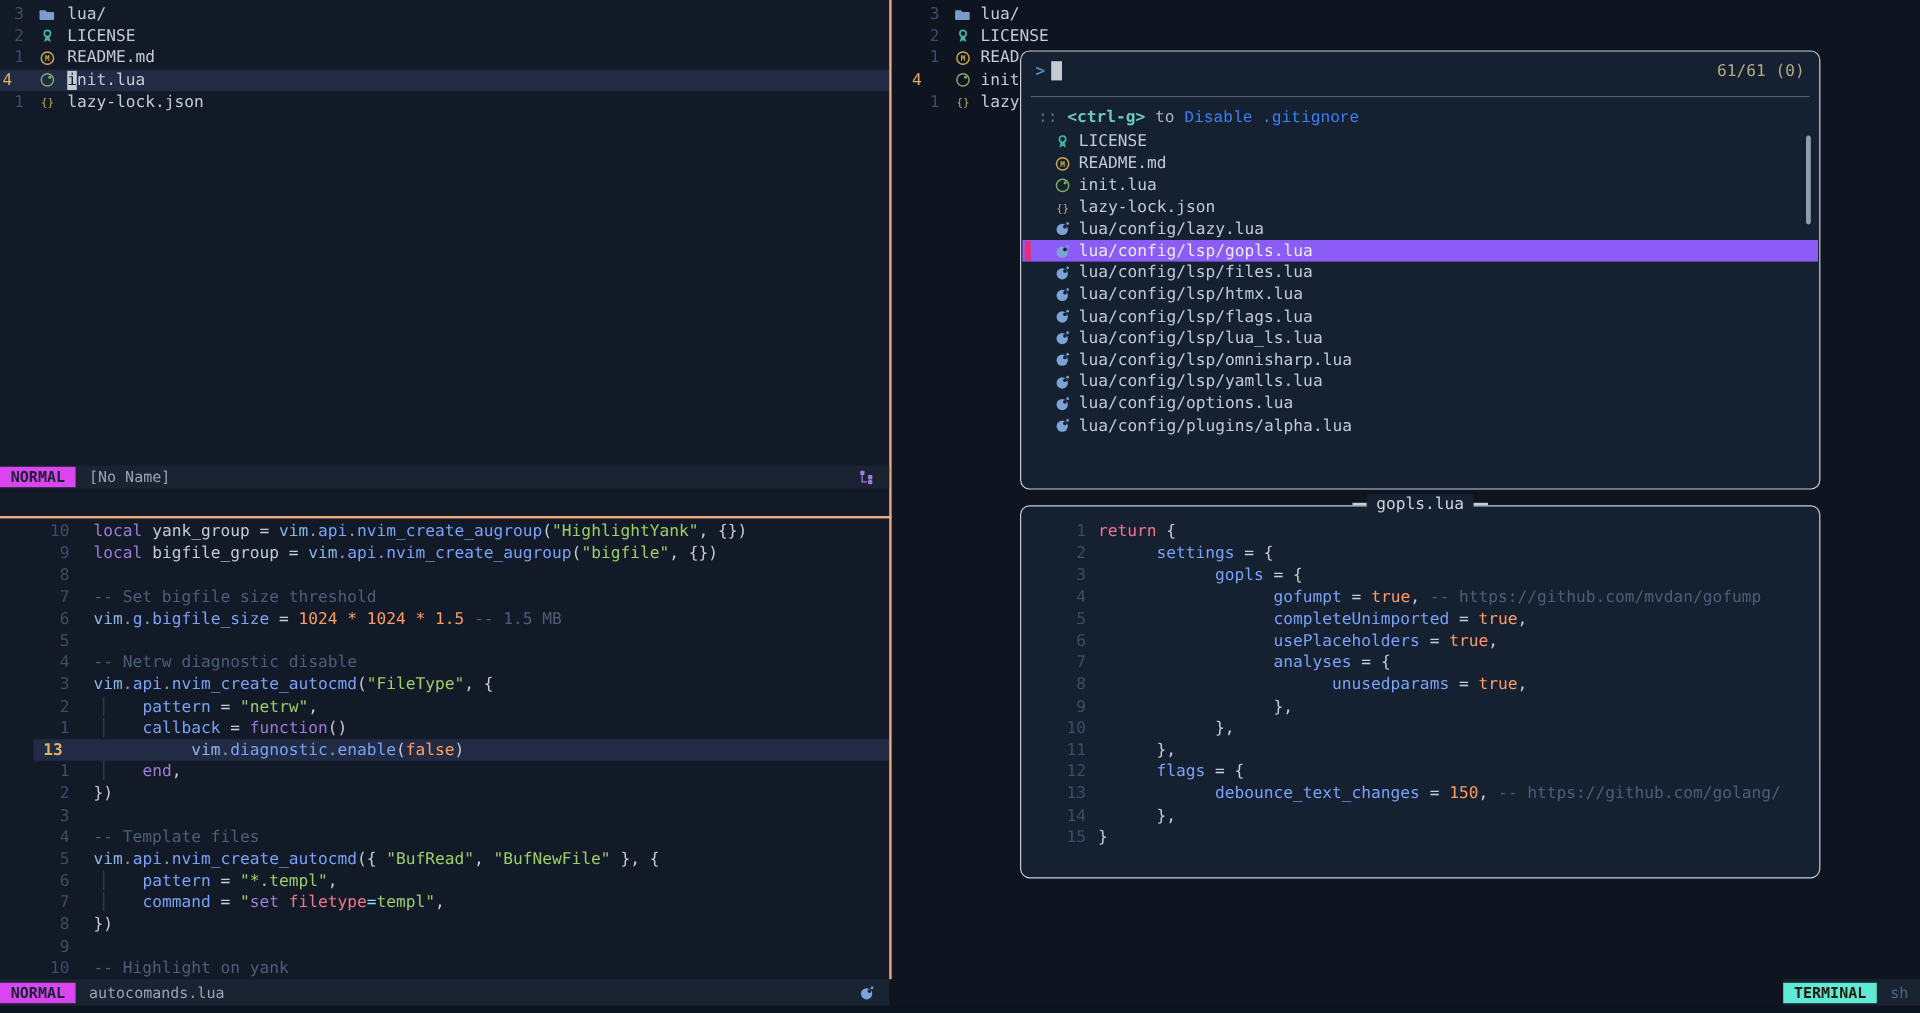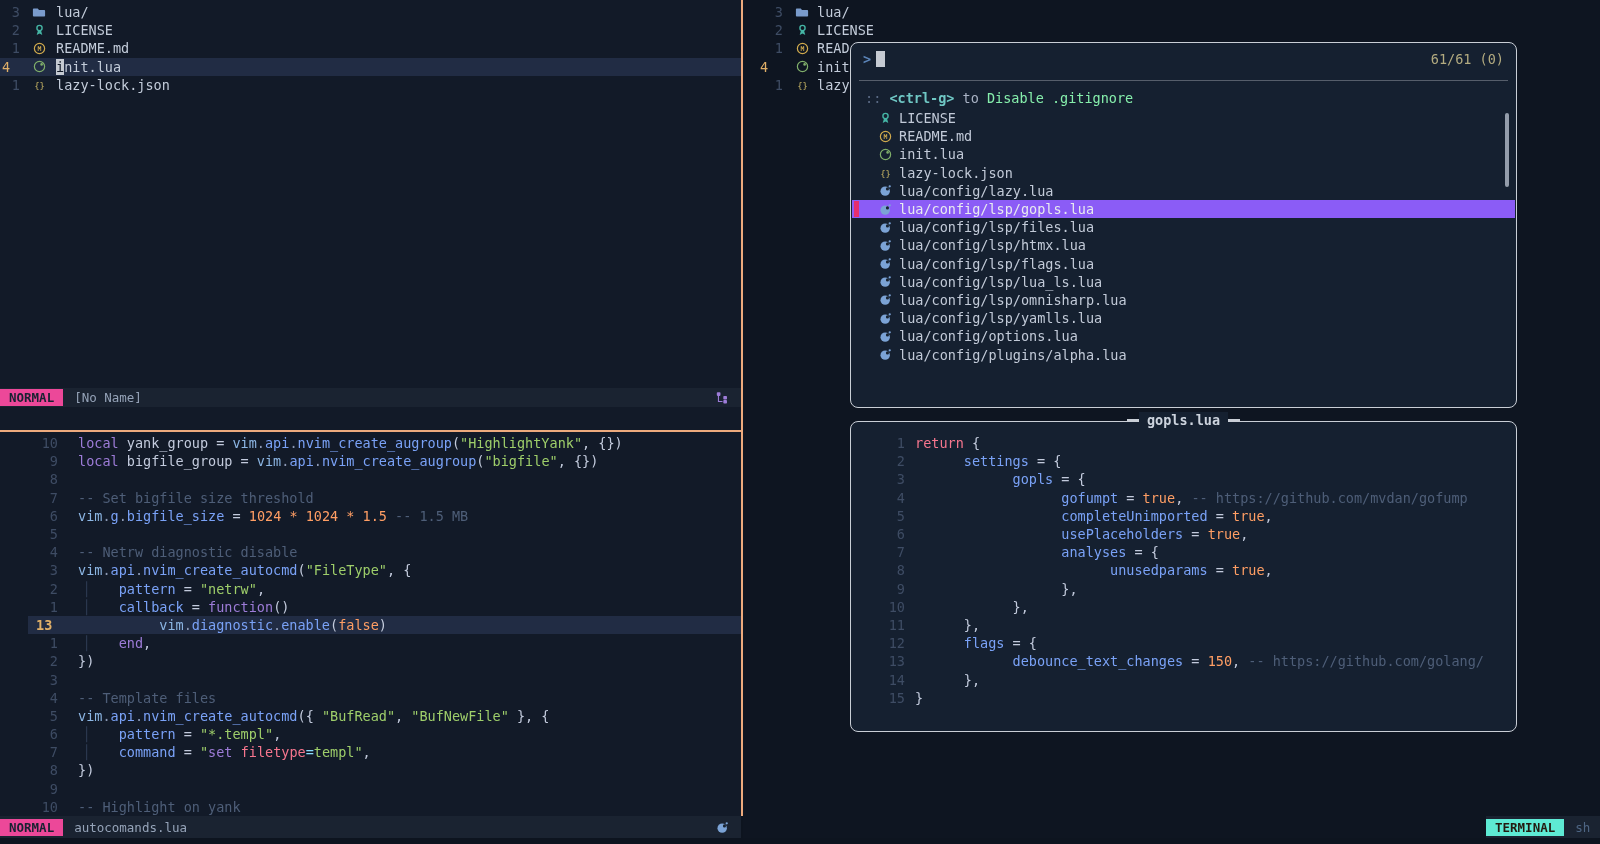--- a/index.html
+++ b/index.html
@@ -44,28 +44,28 @@
   .tk-num{color:#ff9e64;}
   .tk-cmt{color:#4e5e78;}
   .tk-pu{color:#8c99b5;}
   .tk-var{color:#c3cbdd;}
   .tk-pk{color:#f7768e;}
   .tk-cy{color:#89ddff;}
   .tk-gd{color:#2f3d55;}
   .tk-dim{color:#5a6a85;}
   .tk-key{color:#6fc7c4;font-weight:bold;}
   .tk-plain{color:#aab3c5;}
-  .tk-warn{color:#86efac;}
+  .tk-warn{color:#3b82f6;font-family:Liberation Mono, monospace;}
   
   .statusline{position:absolute;display:flex;align-items:center;background:#1a2331;font-size:12.5px;z-index:4;}
   .sl1{left:0;top:388px;width:741px;height:19px;}
   .sl2{left:0;top:816px;width:741px;height:22px;}
   .sl3{left:743px;top:816px;width:857px;height:22px;}
   .chip{padding:1px 9px;font-weight:bold;color:#182232;flex:none;}
-  .chip.blue{background:#ec4899;}
+  .chip.blue{background:#d946ef;}
   .chip.orange{background:#5eead4;color:#241a10;}
   .slfile{margin-left:11px;color:#95a3b8;}
   .sl3 .slfile{color:#4e6684;}
   .sl-icon{margin-left:auto;margin-right:12px;display:flex;align-items:center;}
   
   .float{position:absolute;background:#152030;border:1.5px solid #c9ced6;border-radius:8px;z-index:10;}
   .picker{left:850px;top:42px;width:667px;height:366px;}
   .preview{left:850px;top:421px;width:667px;height:311px;}
   .prompt-row{position:absolute;left:0;right:0;top:5px;height:22px;display:flex;align-items:center;padding:0 12px;}
   .prompt-char{color:#5b84b8;font-weight:bold;}
@@ -74,21 +74,21 @@
   .fsep{position:absolute;left:8px;right:8px;top:37px;height:1px;background:#565e6b;}
   .fzf-header{position:absolute;left:14px;right:8px;top:47px;height:18px;white-space:pre;}
   .fzf-items{position:absolute;left:1px;right:1px;top:66px;}
   .pi{height:18.2px;display:flex;align-items:center;padding-left:26px;position:relative;}
   .pi .ficon{width:15px;height:16px;margin-right:6px;flex:none;display:flex;align-items:center;justify-content:center;}
   .pi .pname{white-space:pre;color:#c2cad8;}
   .pi.sel{background:#8b5cf6;}
   .pi.sel .pname{color:#e8ebef;}
   .pi.sel::before{content:'';position:absolute;left:2px;top:1px;bottom:1px;width:5px;background:#e62e6e;}
   .fzf-scrollbar{position:absolute;right:7px;top:70px;width:4px;height:74px;background:#939caa;border-radius:2px;}
-  .pv-title{position:absolute;top:-10px;left:0;right:0;text-align:center;display:flex;align-items:center;justify-content:center;gap:0;font-weight:bold;}
+  .pv-title{position:absolute;top:-10px;left:0;right:0;text-align:center;display:flex;align-items:center;justify-content:center;gap:0;}
   .pv-title .lbl{background:#152030;padding:0 8px;color:#ccd3dd;}
   .pv-title .dash{display:inline-block;width:12px;height:2px;background:#c9ced6;}
 </style>
 </head>
 <body>
 
 <div class="screen">
 
   <section class="pane-left">
     <div class="explorer left">

